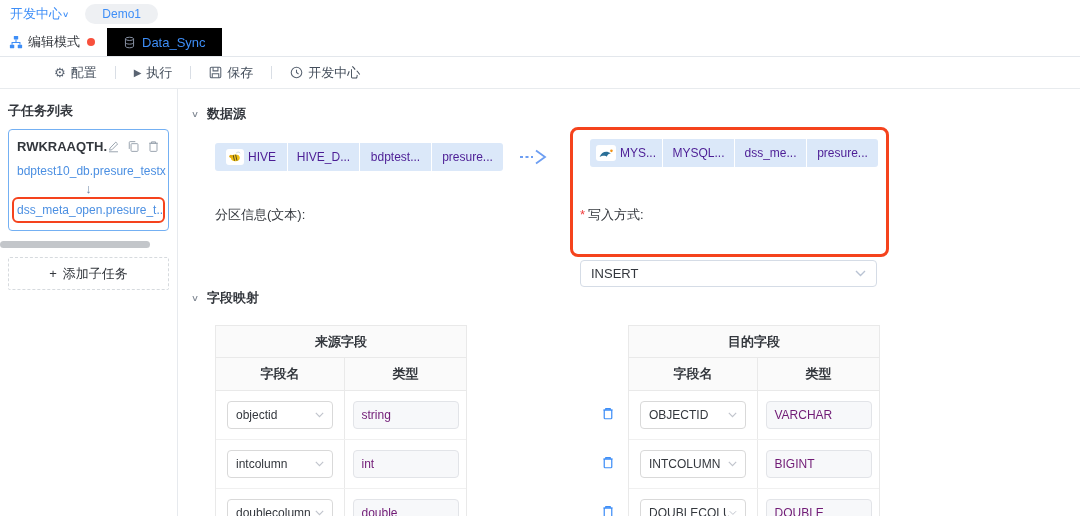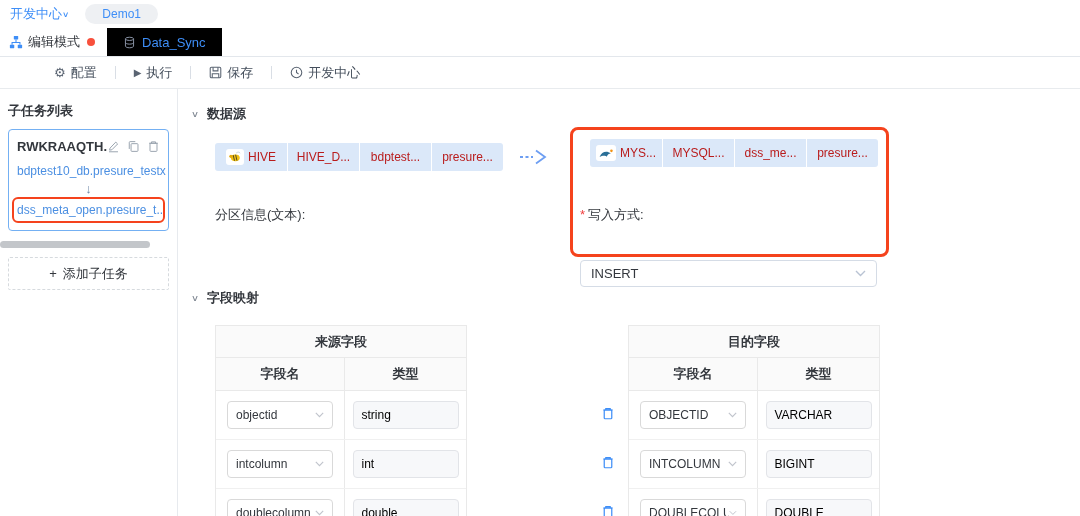--- a/index.html
+++ b/index.html
@@ -46,21 +46,21 @@
 
   .main { position:relative; flex:1; overflow:hidden; }
 
   .section-hd { position:absolute; display:flex; align-items:center; gap:8px;
     font-size:13px; font-weight:bold; color:#33373d; cursor:pointer; }
   .section-hd .sec-chev { font-size:11px; color:#7f8792; font-weight:normal; transform:scaleY(.8); }
 
   
   .path-bar { position:absolute; display:flex; gap:1px; height:28px; border-radius:3px; overflow:hidden; }
   .path-seg { width:71px; background:#dbe8f9; display:flex; align-items:center; justify-content:center;
-    gap:4px; font-size:12px; color:#b91c1c; white-space:nowrap; overflow:hidden; }
+    gap:4px; font-size:12px; color:#4c1d95; white-space:nowrap; overflow:hidden; }
   .icon-chip { width:18px; height:16px; background:#fff; border-radius:3px;
     display:flex; align-items:center; justify-content:center; flex:none; }
 
   .flow-arrow { position:absolute; }
 
   .anno { position:absolute; border:3px solid #f5431d; border-radius:8px; pointer-events:none; }
 
   .field-label { position:absolute; font-size:13px; color:#33373d; }
   .req { color:#f03e3e; margin-right:3px; }
 
@@ -74,21 +74,21 @@
     align-items:center; justify-content:center; font-size:13px; font-weight:bold; }
   .mt-cols { display:flex; height:33px; background:#fafafa; border-bottom:1px solid #e9e9e9; }
   .mt-cols .c1, .mt-row .c1 { width:129px; border-right:1px solid #e9e9e9; display:flex; align-items:center; justify-content:center; }
   .mt-cols .c2, .mt-row .c2 { flex:1; display:flex; align-items:center; justify-content:center; }
   .mt-cols div { font-size:13px; font-weight:bold; }
   .mt-row { display:flex; height:49px; border-bottom:1px solid #f0f0f0; }
   .row-select { width:106px; height:28px; border:1px solid #d9d9d9; border-radius:4px; background:#fff;
     display:flex; align-items:center; padding:0 8px; font-size:12px; color:#33373d; cursor:pointer; }
   .row-select .sel-chev { margin-left:auto; }
   .dis-input { width:106px; height:28px; border:1px solid #e2e4e8; border-radius:4px; background:#f7f8fa;
-    display:flex; align-items:center; padding:0 8px; font-size:12px; color:#000000; }
+    display:flex; align-items:center; padding:0 8px; font-size:12px; color:#701a75; }
   .trash-btn { position:absolute; width:14px; height:15px; cursor:pointer; }
 </style>
 </head>
 <body>
 
 <div class="page">
 
   <div class="topbar">
     <div class="ws">
       <span>开发中心</span>

